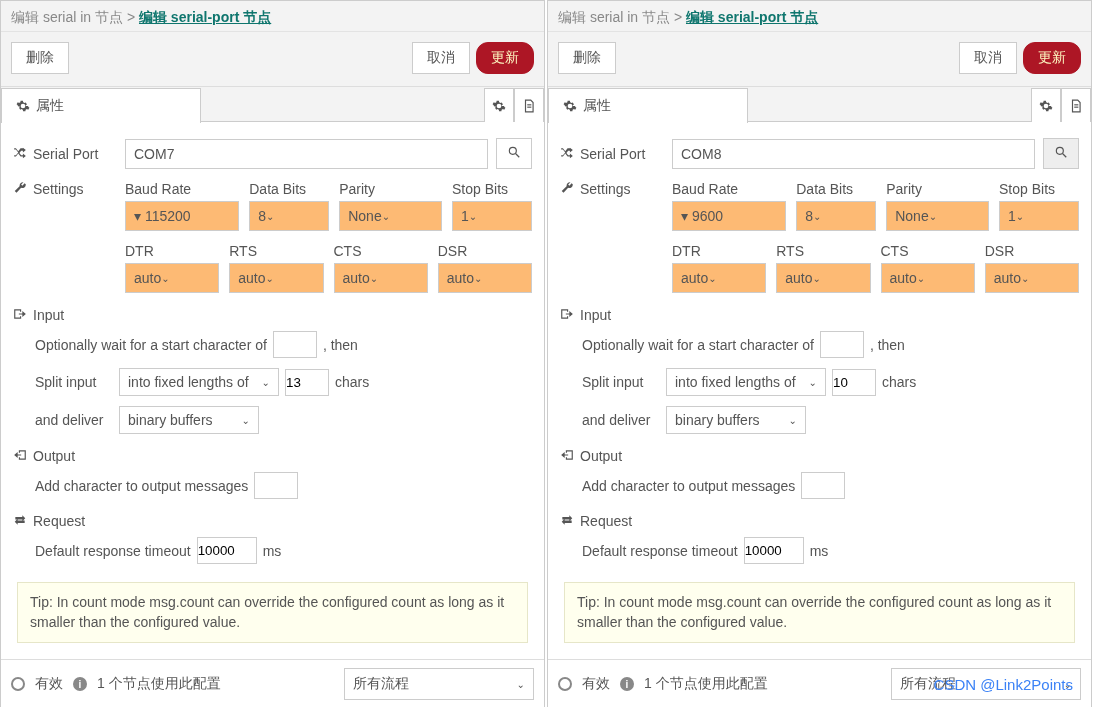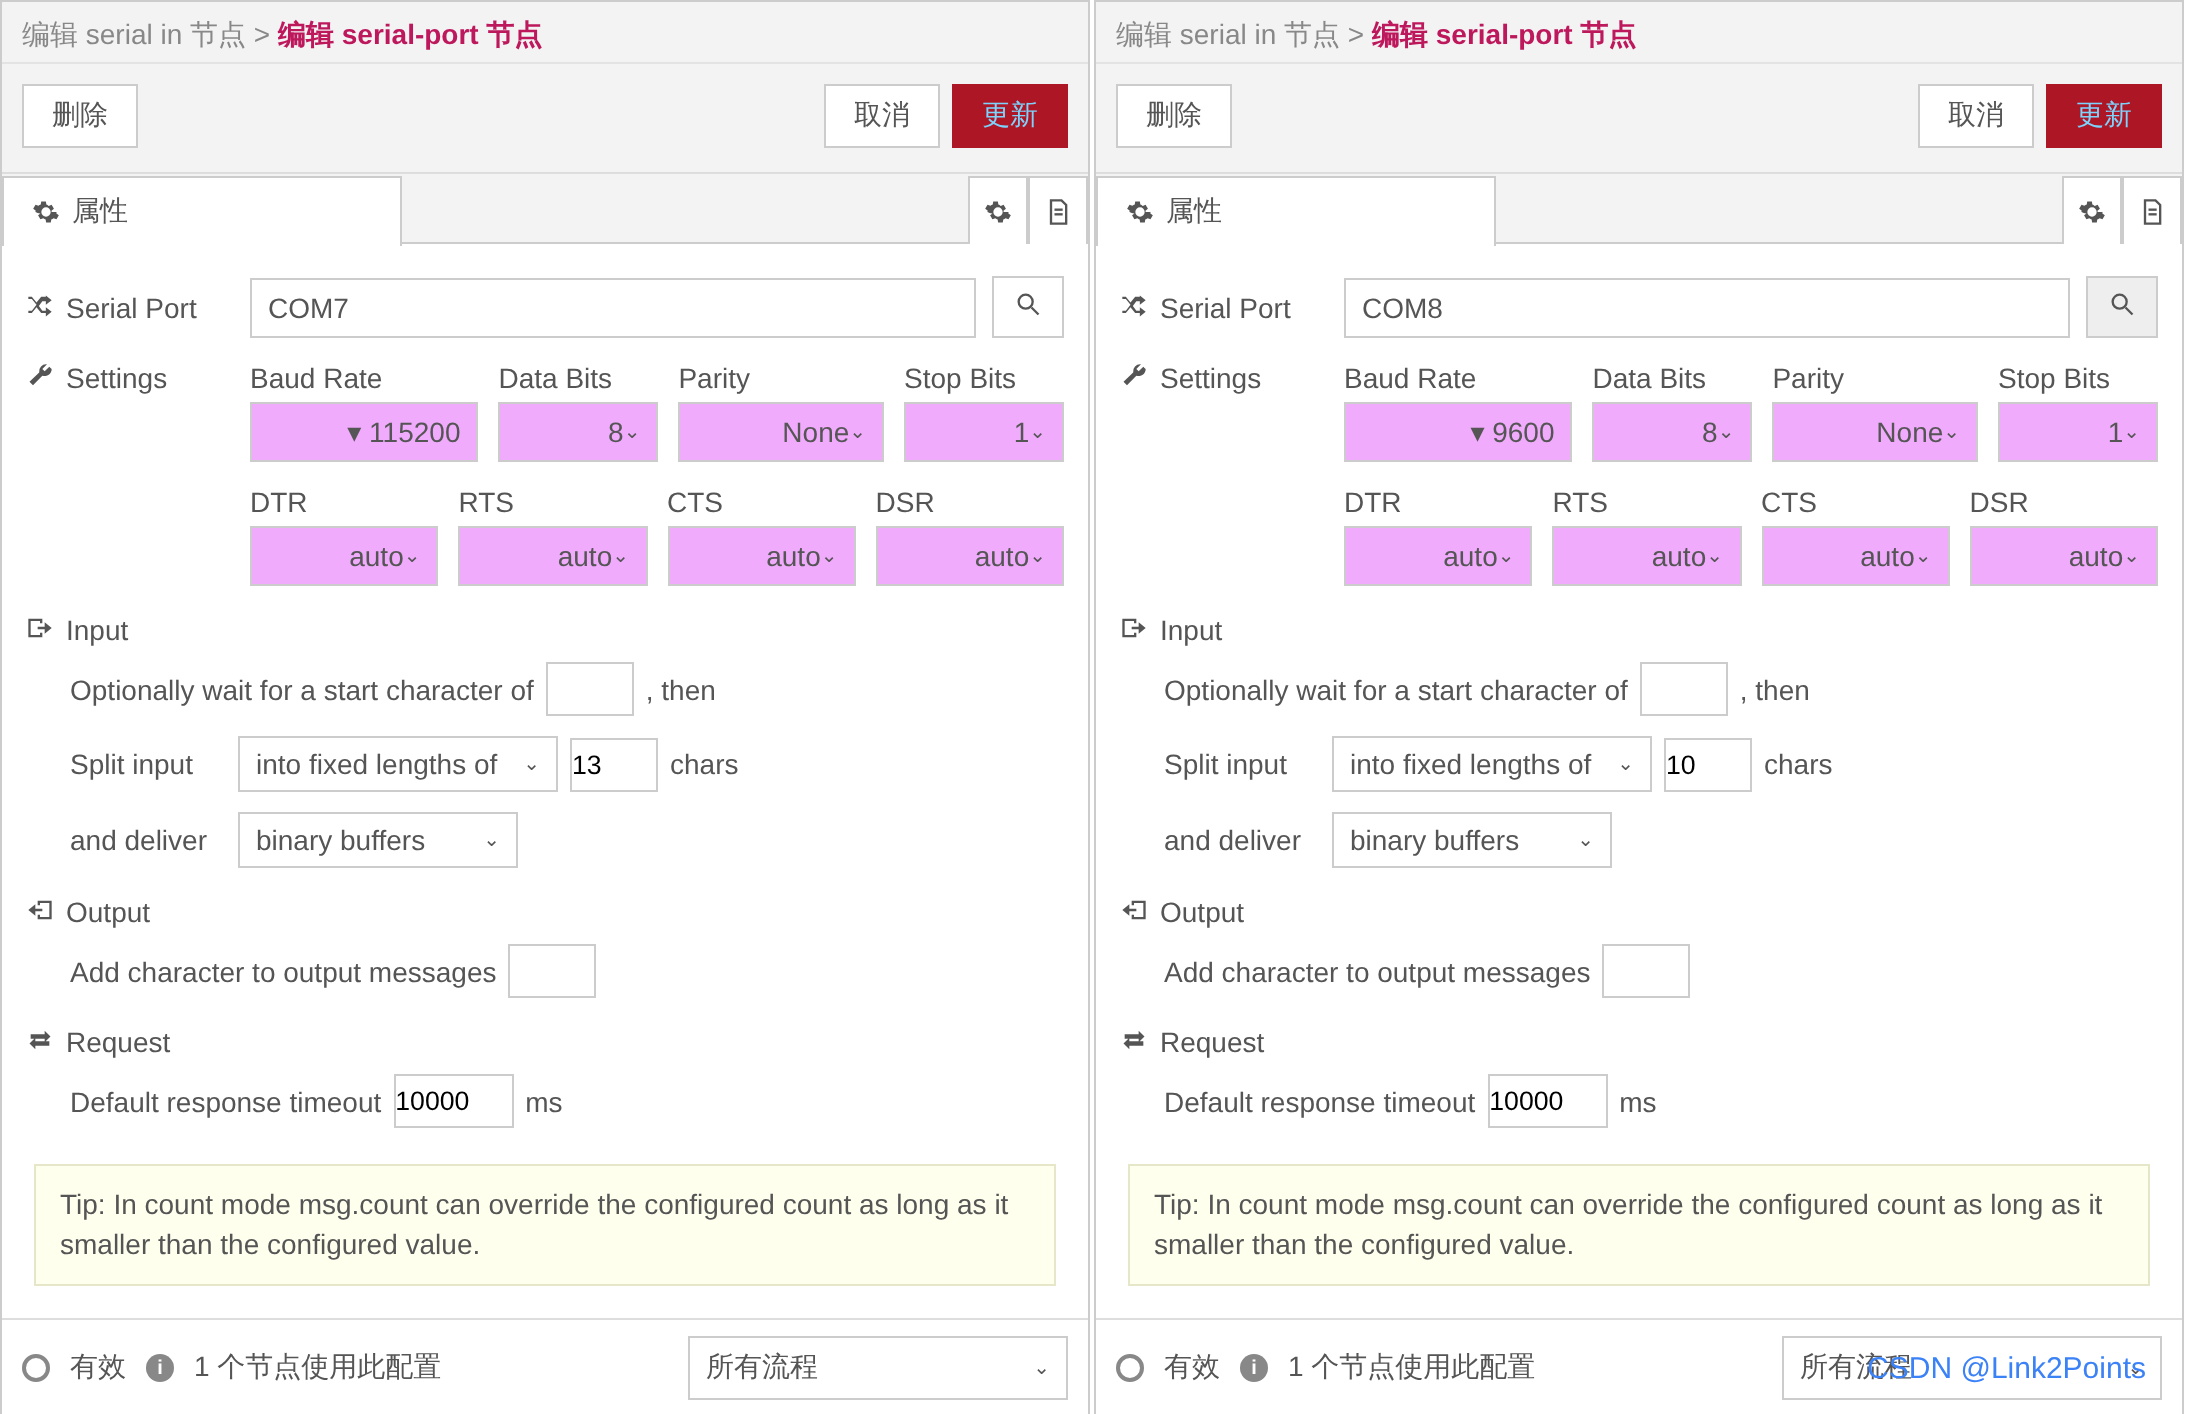--- a/index.html
+++ b/index.html
@@ -1,38 +1,38 @@
 <!DOCTYPE html>
 <html><head>
 <meta charset="utf-8">
 <style>
 * { box-sizing: border-box; margin: 0; padding: 0; }
 body { font-family: Arial, "Helvetica Neue", sans-serif; font-size: 14px; color: #555; background: #fff; }
 .container { display: flex; gap: 2px; }
 .pane { width: 545px; border: 1px solid #ccc; background: #fff; display: flex; flex-direction: column; }
 .breadcrumb { padding: 8px 10px 4px; background: #f3f3f3; color: #888; font-size: 14px; border-bottom: 1px solid #e3e3e3;}
-.breadcrumb .cur { color: #be185d; font-weight: bold; }
+.breadcrumb .cur { color: #0f766e; font-weight: bold; text-decoration: underline; }
 .topbar { display: flex; padding: 10px 10px 12px; background: #f3f3f3; border-bottom: 1px solid #ddd; }
 .btn { border: 1px solid #ccc; background: #fff; padding: 6px 14px; cursor: pointer; font-size: 14px; color: #555; }
-.btn-red { background: #ad1625; border-color: #ad1625; color: #7dd3fc; }
+.btn-red { background: #ad1625; border-color: #ad1625; color: #fef9c3; border-radius: 12px; }
 .spacer { flex: 1; }
 .tabrow { display: flex; align-items: stretch; background: #f3f3f3; padding: 0; }
 .tab { border: 1px solid #ccc; background: #fff; padding: 8px 14px; display: flex; align-items: center; gap: 6px; border-bottom: none; position: relative; top: 1px; min-width: 200px; }
 .miniicon { width: 30px; height: 34px; border: 1px solid #ccc; border-bottom: none; display: flex; align-items: center; justify-content: center; background: #fff; position: relative; top: 1px; }
 .body { padding: 16px 12px 8px; flex: 1; overflow-y: auto; }
 .row { display: flex; align-items: center; margin-bottom: 12px; gap: 8px; }
 .lbl { width: 104px; display: flex; align-items: flex-start; gap: 6px; color: #555; flex-shrink: 0; }
 .input, .sel { border: 1px solid #ccc; padding: 6px 8px; font-size: 14px; color: #555; background: #fff; }
 .input { flex: 1; }
 .iconbtn { border: 1px solid #ccc; padding: 6px 10px; background: #fff; cursor: pointer; }
 .iconbtn.hl { background: #eee; }
 .grid4 { display: flex; gap: 10px; flex: 1; }
 .col { display: flex; flex-direction: column; gap: 4px; flex: 1; }
 .col .hdr { font-size: 14px; color: #555; }
-.dd { border: 1px solid #ccc; padding: 6px 8px; display: flex; align-items: center; justify-content: flex-end; background: #f0abfc; cursor: pointer; min-width: 60px; }
+.dd { border: 1px solid #ccc; padding: 6px 8px; display: flex; align-items: center; justify-content: flex-start; background: #fdba74; cursor: pointer; min-width: 60px; }
 .section { display: flex; gap: 6px; margin: 14px 0 8px; color: #555; }
 .indent { margin-left: 22px; margin-bottom: 10px; display: flex; align-items: center; gap: 6px; flex-wrap: wrap; }
 .smallin { border: 1px solid #ccc; padding: 5px 0; width: 44px; text-align: left; }
 .split-sel { border: 1px solid #ccc; padding: 5px 8px; min-width: 160px; display:flex; justify-content:space-between; align-items:center; background:#fff; cursor:pointer; }
 .tipbox { border: 1px solid #e6e6c8; background: #ffffee; padding: 10px 12px; margin: 18px 4px 8px; color: #555; line-height: 1.4; }
 .footer { border-top: 1px solid #ddd; padding: 8px 10px; display: flex; align-items: center; gap: 10px; background: #fff; }
 .radio { width: 14px; height: 14px; border: 2px solid #888; border-radius: 50%; display:inline-block; }
 .info { width: 14px; height: 14px; border-radius: 50%; background: #888; color:#fff; font-size:10px; display:inline-flex; align-items:center; justify-content:center; font-weight:bold;}
 .footer .sel { min-width: 190px; margin-left:auto; display:flex; justify-content:space-between; align-items:center; }
 svg { width: 14px; height: 14px; }

